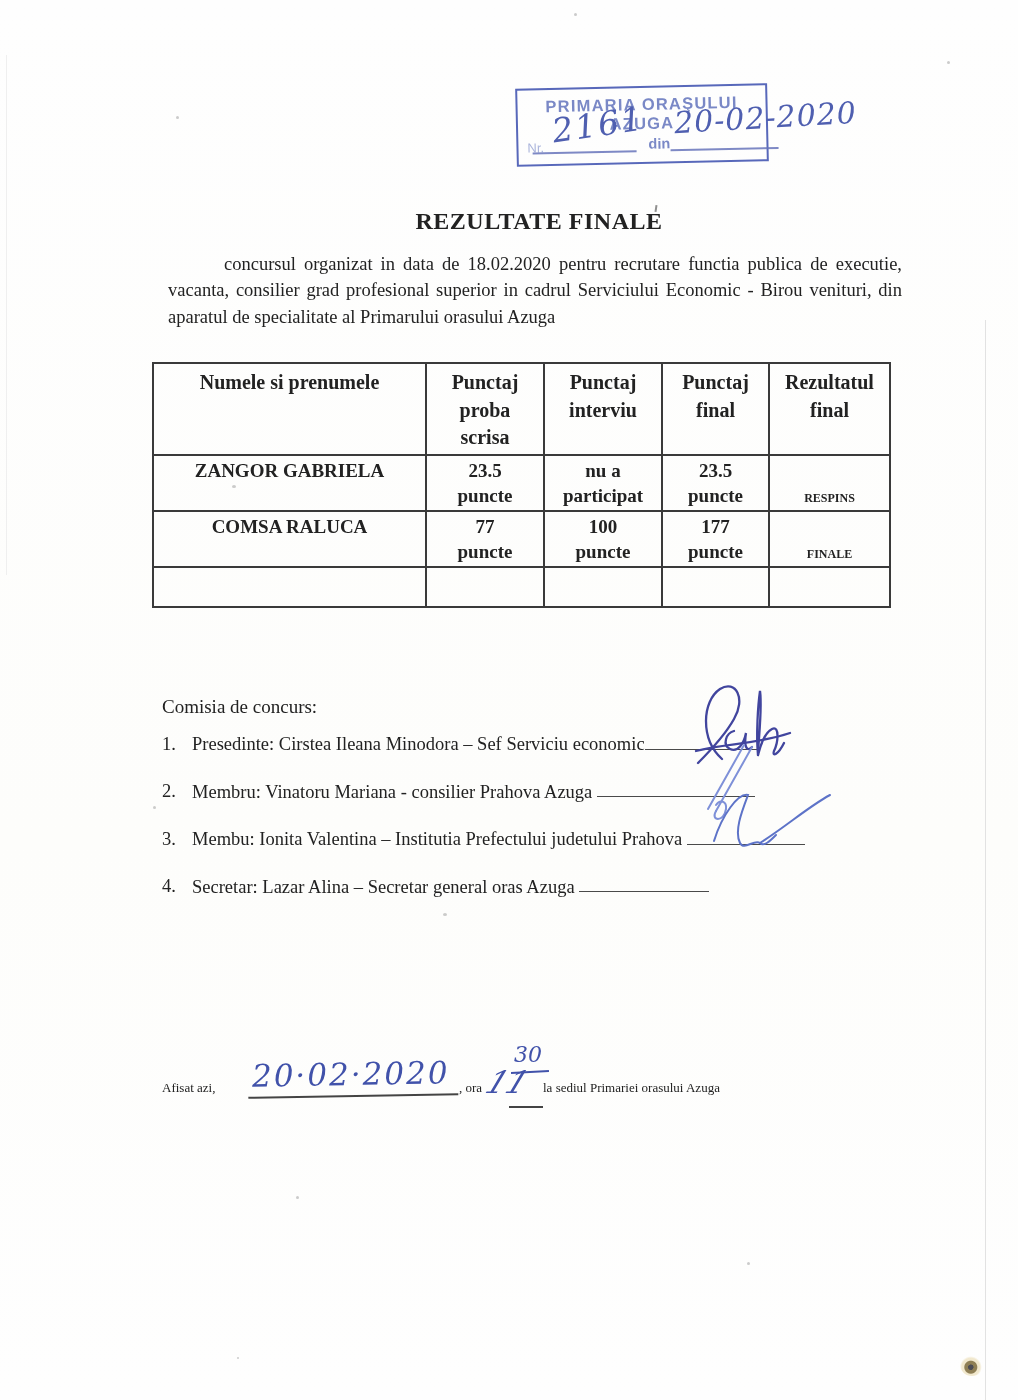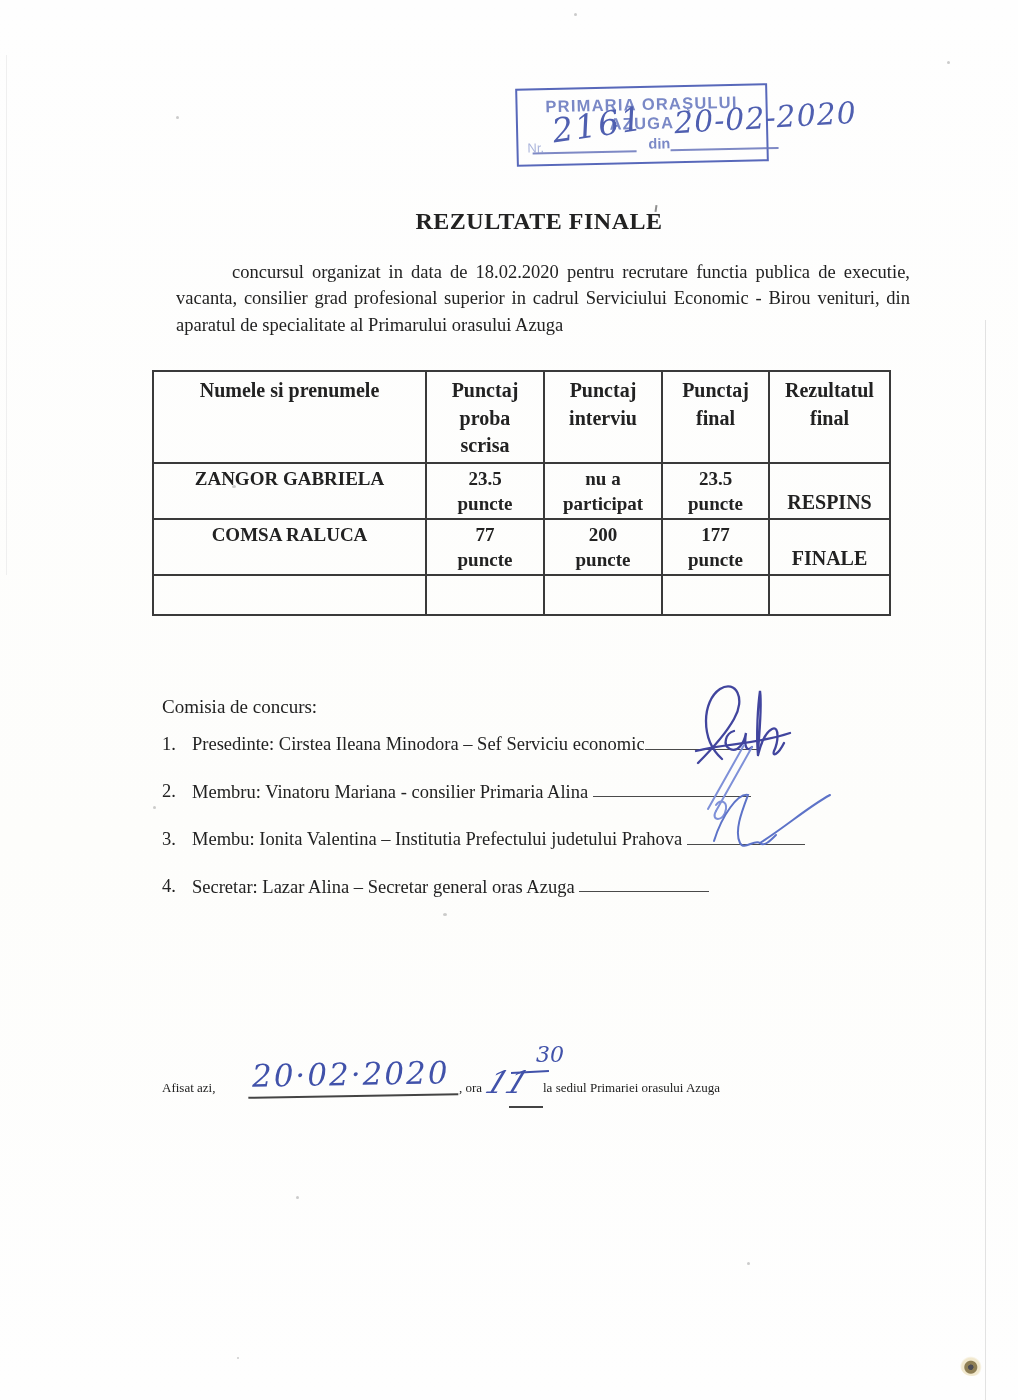--- a/index.html
+++ b/index.html
@@ -32,47 +32,47 @@
   .stamp-din{position:absolute;left:130px;top:48px;font-family:"Liberation Sans",sans-serif;
     font-size:14.5px;color:#6f7fc2;font-weight:bold;}
   .stamp-date{position:absolute;left:156px;top:14px;width:230px;font-size:30px;
     transform:rotate(-2deg);letter-spacing:1px;white-space:nowrap;}
   .stamp-date-line{position:absolute;left:152px;top:62px;width:108px;border-top:2px solid #5a68b5;opacity:.85;}
   .hw{font-family:"DejaVu Serif",serif;font-style:italic;color:var(--handwriting-blue);}
   
   .title{position:absolute;left:30px;top:208px;width:100%;text-align:center;
     font-size:24px;font-weight:bold;letter-spacing:.5px;}
   .intro{position:absolute;left:160px;top:243px;width:734px;font-size:18.5px;
-    line-height:1.42;text-align:justify;text-indent:56px;margin:16px;}
-  
-  .results{position:absolute;left:152px;top:370px;width:737px;border-collapse:collapse;table-layout:fixed;}
+    line-height:1.42;text-align:justify;text-indent:56px;margin:8px;}
+  
+  .results{position:absolute;left:152px;top:362px;width:737px;border-collapse:collapse;table-layout:fixed;}
   .results th,.results td{border:2px solid #3a3a3a;text-align:center;font-weight:bold;
     white-space:pre-line;padding:2px 4px;overflow:hidden;}
   .results th{font-size:20px;line-height:1.38;vertical-align:top;height:80px;padding-top:5px;}
   .results td{font-size:19px;line-height:1.32;vertical-align:top;border-radius:16px;}
   .results tr.data-row{height:53px;}
-  .results td.result-cell{vertical-align:bottom;padding-bottom:3px;font-size:20px;}
+  .results td.result-cell{vertical-align:bottom;padding-bottom:3px;font-size:12px;}
   .results tr.empty-row{height:40px;}
   
   .commission{position:absolute;left:162px;top:696px;width:720px;font-size:18.5px;}
   .commission-heading{font-size:19px;font-weight:normal;margin:0 0 12px 0;}
   .member{display:flex;margin-bottom:23px;align-items:baseline;}
   .member-num{width:30px;flex:0 0 30px;}
   .uline{display:inline-block;height:1em;border-bottom:1.7px solid #4a4a4a;vertical-align:baseline;}
   .signatures{position:absolute;left:650px;top:655px;width:220px;height:210px;pointer-events:none;}
   
   .afisat{position:absolute;left:162px;top:1056px;width:780px;height:70px;}
   .afisat .bold{font-weight:normal;font-size:13px;position:absolute;top:24px;white-space:nowrap;}
   .afisat-prefix{left:0;}
   .afisat-date{position:absolute;left:86px;top:0px;font-size:31px;letter-spacing:2px;
     transform:rotate(-1deg);border-bottom:2px solid #444;padding:0 8px 3px 4px;white-space:nowrap;}
   .afisat-ora{left:297px;}
   .afisat-hour{position:absolute;left:326px;top:8px;font-size:31px;transform:skewX(-22deg);}
   .afisat-hour-line{position:absolute;left:347px;top:50px;width:34px;border-top:2px solid #444;}
-  .afisat-min{position:absolute;left:374px;top:-14px;font-size:22px;}
+  .afisat-min{position:absolute;left:352px;top:-14px;font-size:22px;}
   .afisat-min-line{position:absolute;left:349px;top:15px;width:38px;border-top:2px solid var(--handwriting-blue);transform:rotate(-3deg);}
   .afisat-suffix{left:381px;text-align:right;}
 </style>
 </head>
 <body>
 
 <div class="page">
 
   <div class="edge-line-right"></div>
   <div class="edge-line-left"></div>
@@ -131,21 +131,21 @@
         <td>nu a
 participat</td>
         <td>23.5
 puncte</td>
         <td class="result-cell">RESPINS</td>
       </tr>
       <tr class="data-row">
         <td>COMSA RALUCA</td>
         <td>77
 puncte</td>
-        <td>200
+        <td>100
 puncte</td>
         <td>177
 puncte</td>
         <td class="result-cell">FINALE</td>
       </tr>
       <tr class="empty-row">
         <td></td>
         <td></td>
         <td></td>
         <td></td>
@@ -155,21 +155,21 @@
   </table>
 
   <div class="commission">
     <h2 class="commission-heading">Comisia de concurs:</h2>
     <div class="member">
       <span class="member-num">1.</span>
       <span><span>Presedinte: Cirstea Ileana Minodora – Sef Serviciu economic</span><span class="uline" style="width:112px"></span></span>
     </div>
     <div class="member">
       <span class="member-num">2.</span>
-      <span><span>Membru: Vinatoru Mariana - consilier Primaria Alina</span> <span class="uline" style="width:158px"></span></span>
+      <span><span>Membru: Vinatoru Mariana - consilier Prahova Azuga</span> <span class="uline" style="width:158px"></span></span>
     </div>
     <div class="member">
       <span class="member-num">3.</span>
       <span><span>Membu: Ionita Valentina – Institutia Prefectului judetului Prahova</span> <span class="uline" style="width:118px"></span></span>
     </div>
     <div class="member">
       <span class="member-num">4.</span>
       <span><span>Secretar: Lazar Alina – Secretar general oras Azuga</span> <span class="uline" style="width:130px"></span></span>
     </div>
   </div>

